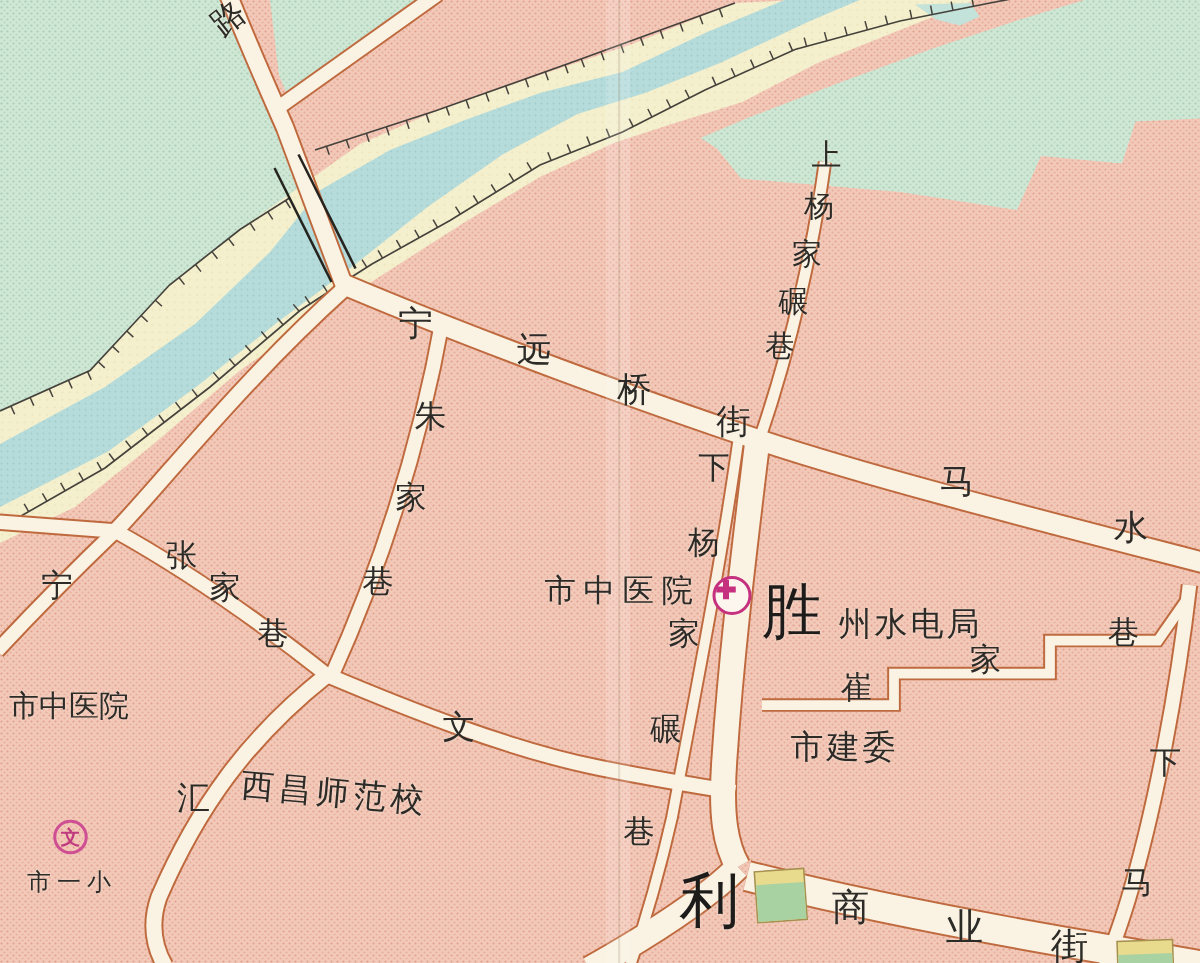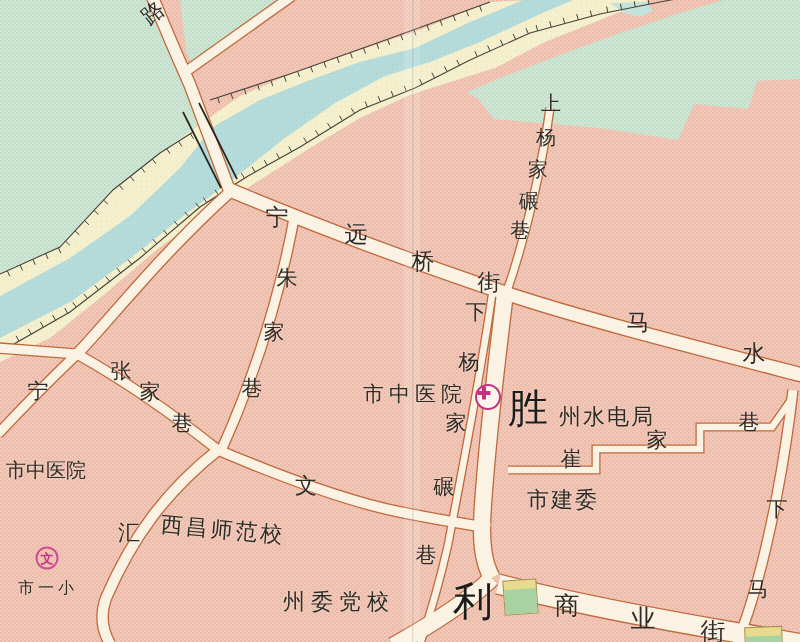--- a/index.html
+++ b/index.html
@@ -254,24 +254,23 @@
 
     <span class="ch" style="left:567px;top:605px;font-size:25px;">商</span>
     <span class="ch" style="left:643px;top:618px;font-size:25px;">业</span>
     <span class="ch" style="left:713px;top:631px;font-size:25px;">街</span>
 
     <span class="ch" style="left:777px;top:509px;font-size:21px;">下</span>
     <span class="ch" style="left:758px;top:589px;font-size:21px;">马</span>
 
     <span class="poi" style="left:415px;top:394px;font-size:21px;letter-spacing:5px;">市中医院</span>
     <span class="poi" style="left:607px;top:417px;font-size:22px;letter-spacing:2px;">州水电局</span>
-    <span class="poi" style="left:563px;top:500px;font-size:22px;letter-spacing:2px;">市建委</span>
+    <span class="poi" style="left:563px;top:500px;font-size:22px;letter-spacing:2px;font-family:Liberation Mono, monospace;">市建委</span>
     <span class="poi" style="left:46px;top:470px;font-size:20px;">市中医院</span>
     <span class="poi" style="left:223px;top:530px;font-size:22px;letter-spacing:3px;transform:translate(-50%,-50%) rotate(5deg);">西昌师范校</span>
-    <span class="poi" style="left:339px;top:602px;font-size:22px;letter-spacing:6px;">州委党校</span>
     <span class="poi" style="left:48px;top:588px;font-size:16px;letter-spacing:4px;">市一小</span>
 
     <div class="icon hosp" style="left:488px;top:397px;">
       <svg width="14" height="14" viewBox="0 0 14 14">
         <path d="M5 0.5 h4 v4.5 h4.5 v4 H9 v4.5 H5 V9 H0.5 V5 H5 z" fill="#c5317f"></path>
       </svg>
     </div>
     <div class="icon schl" style="left:47px;top:558px;">
       <span>文</span>
     </div>

